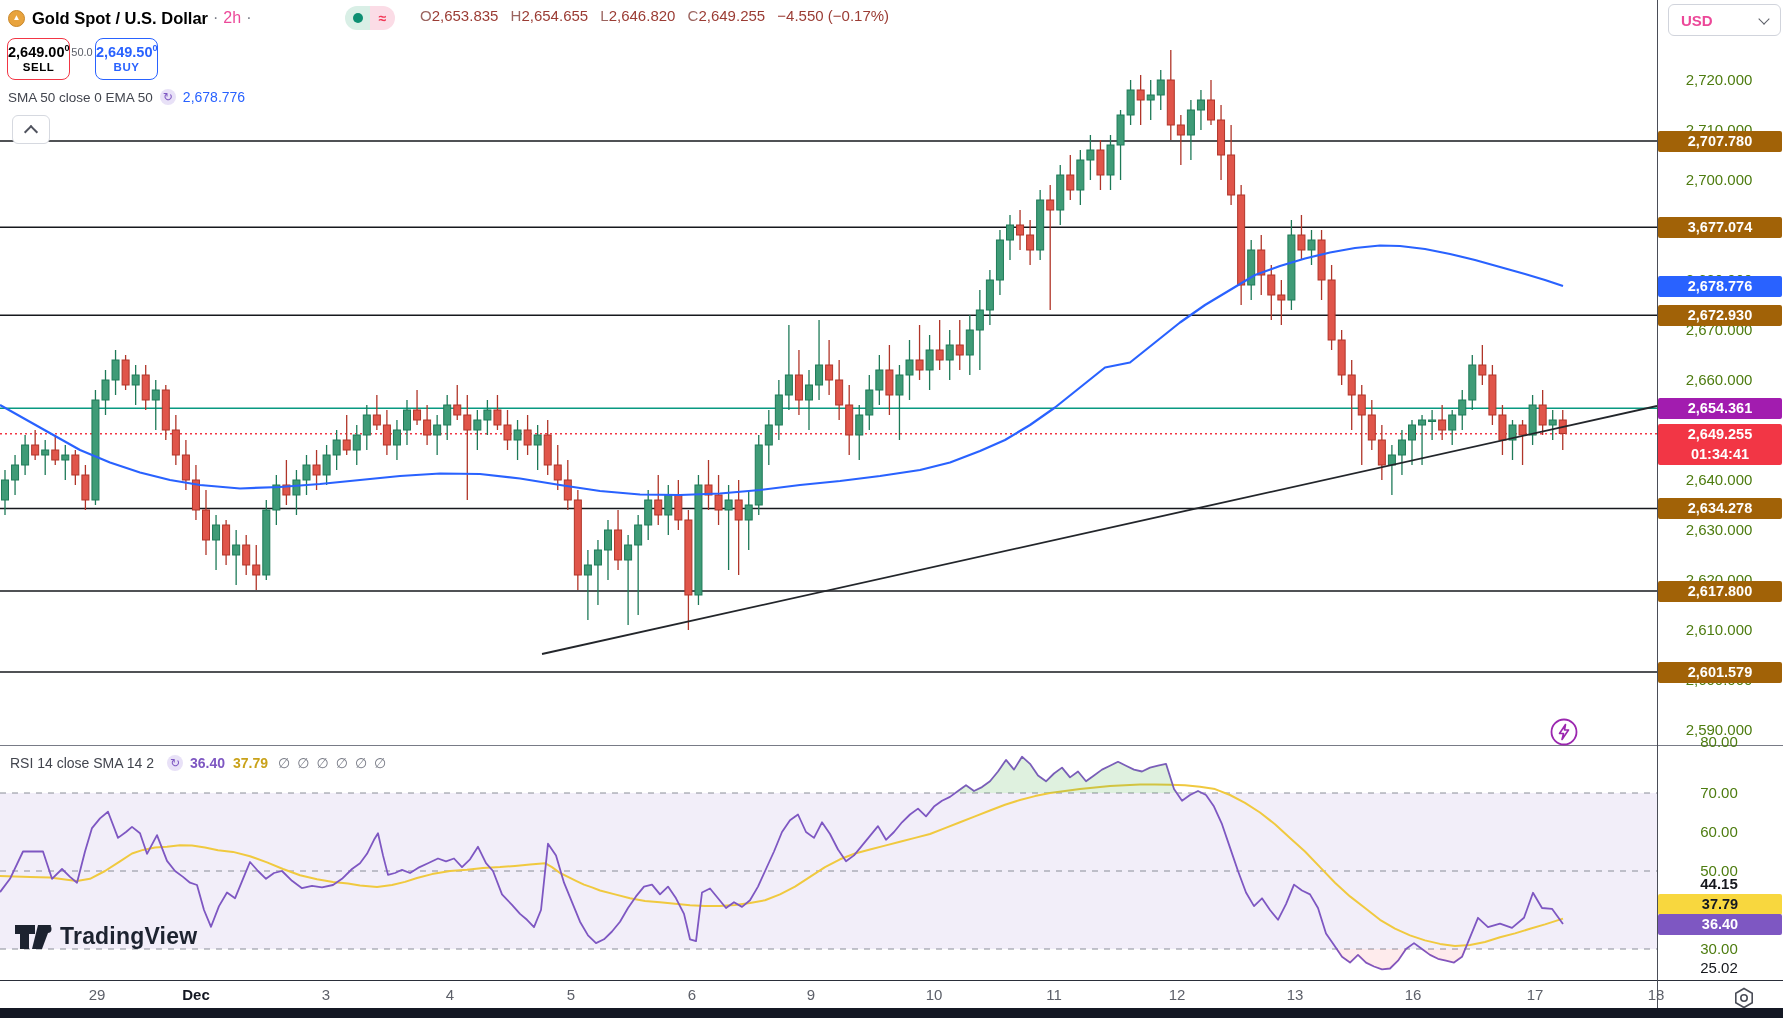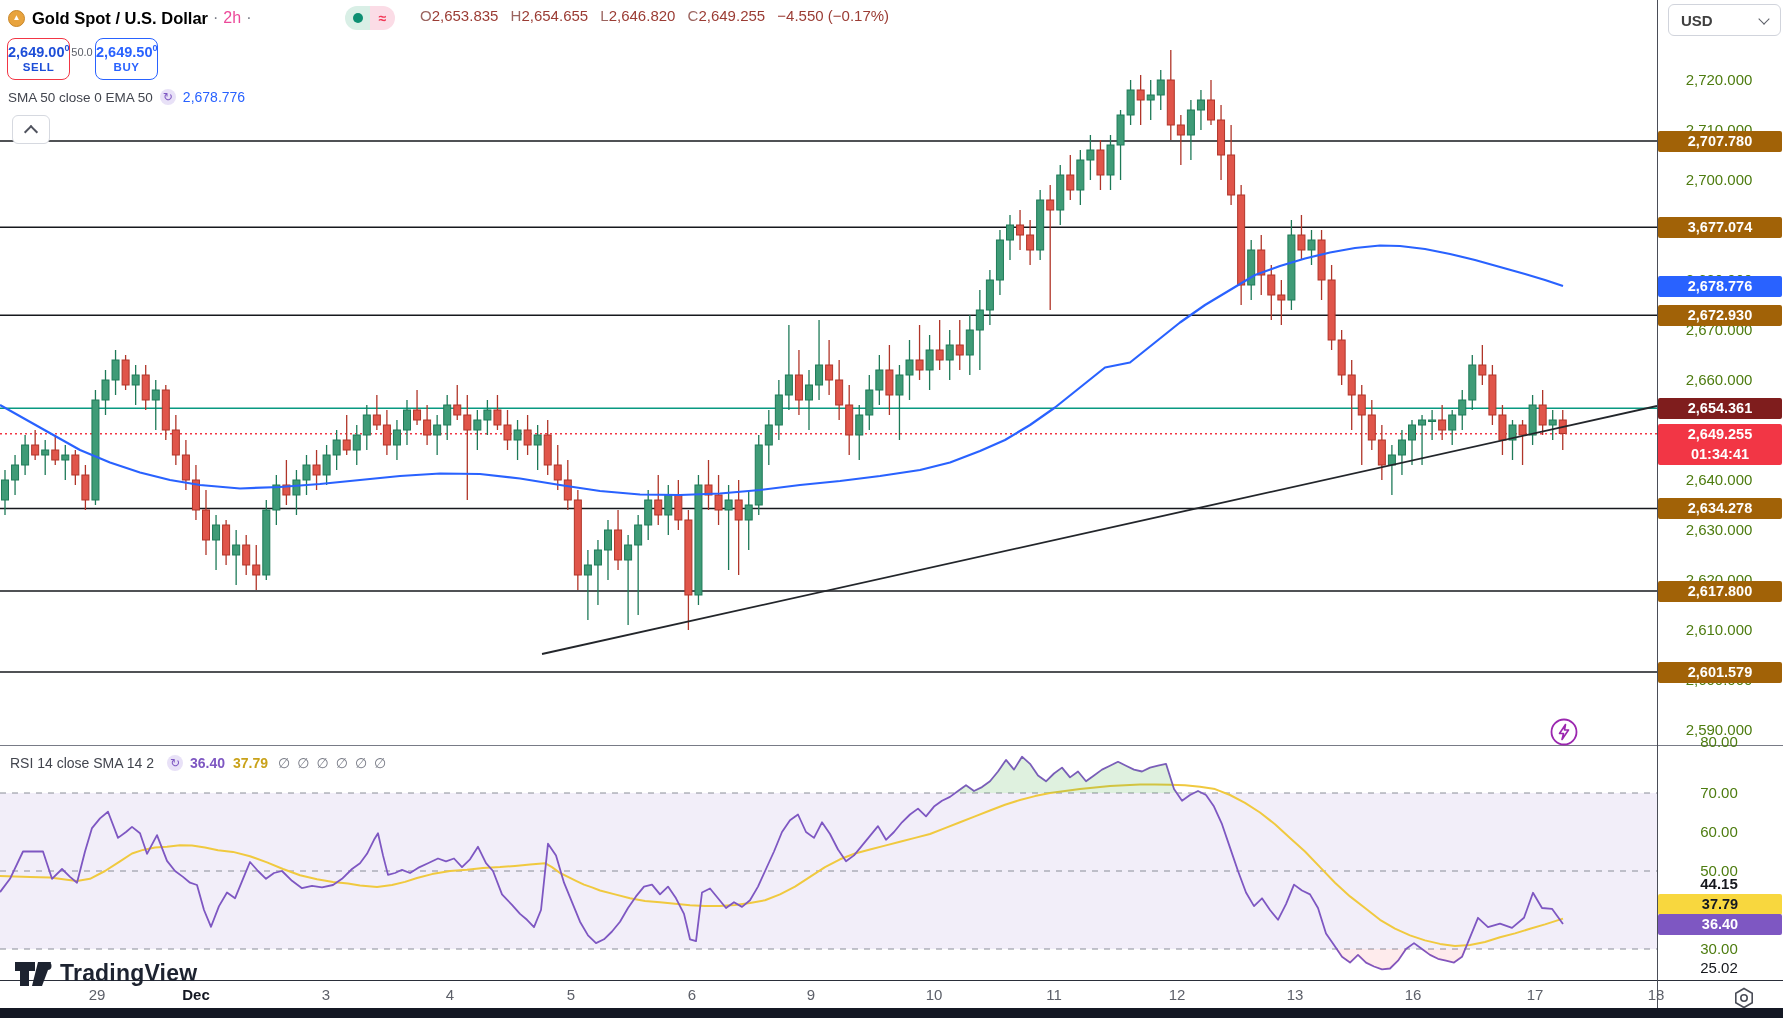--- a/index.html
+++ b/index.html
@@ -5,21 +5,21 @@
   html,body{margin:0;padding:0;background:#fff;}
   #app{position:relative;width:1783px;height:1018px;background:#fff;overflow:hidden;
        font-family:"Liberation Sans","DejaVu Sans",sans-serif;-webkit-font-smoothing:antialiased;}
   #chart{position:absolute;left:0;top:0;z-index:1;}
   #axis-labels{position:absolute;inset:0;z-index:5;pointer-events:none;}
   .tick{position:absolute;left:1658px;width:122px;text-align:center;font-size:15px;color:#4d7c0f;}
   .tick.dark{color:#16181d;}
   .axlab{position:absolute;left:1658px;width:124px;height:21px;line-height:21px;text-align:center;
          font-size:14.5px;font-weight:600;color:#fff;border-radius:2px;}
   .axlab.black{background:#a16207;}
-  .axlab.teal{background:#7f1d1d;}
+  .axlab.teal{background:#a21caf;}
   .axlab.blue{background:#2962FF;}
   .axlab.yellow{background:#F8D73E;color:#131722;}
   .axlab.purple{background:#7E57C2;}
   .axlab.red2{background:#F23645;height:41px;line-height:20px;}
   .tlabel{position:absolute;top:986px;width:60px;margin-left:-30px;text-align:center;
           font-size:15px;color:#5d6069;}
   .tlabel.bold{font-weight:700;color:#131722;}
   
   #hdr{position:absolute;left:0;top:0;z-index:6;}
   #title-row{position:absolute;left:8px;top:5px;height:26px;display:flex;align-items:center;white-space:nowrap;}
@@ -32,21 +32,21 @@
   #pill{position:absolute;left:345px;top:6px;width:50px;height:24px;display:flex;z-index:6;}
   #pill .g{flex:1;background:#d9efe6;border-radius:12px 0 0 12px;display:flex;align-items:center;justify-content:center;}
   #pill .g i{width:10px;height:10px;border-radius:50%;background:#0d8f72;}
   #pill .p{flex:1;background:#fbdce6;border-radius:0 12px 12px 0;display:flex;align-items:center;justify-content:center;
            color:#f23655;font-weight:700;font-size:14px;}
   #ohlc{position:absolute;left:412px;top:7px;font-size:15px;color:#9b3c34;white-space:nowrap;}
   #ohlc b{font-weight:400;color:#8a4a44;opacity:.85;margin-left:8px;}
   #ohlc span{font-weight:400;}
   .tbtn{position:absolute;top:38px;width:61px;height:40px;background:#fff;border-radius:8px;
         text-align:center;cursor:pointer;}
-  #sell{left:7px;border:1.5px solid #F23645;color:#1d4ed8;}
+  #sell{left:7px;border:1.5px solid #F23645;color:#000000;}
   #buy{left:95px;border:1.5px solid #2962FF;color:#2962FF;}
   .tbtn .pr{font-size:14.5px;font-weight:700;margin-top:4px;}
   .tbtn .pr sup{font-size:9px;}
   .tbtn .lb{font-size:11.5px;font-weight:600;letter-spacing:.5px;margin-top:1px;}
   #spread{position:absolute;left:69px;top:46px;width:26px;text-align:center;font-size:11px;color:#5d6069;}
   #ma-row{position:absolute;left:8px;top:88px;height:18px;display:flex;align-items:center;font-size:13.5px;color:#42454e;white-space:nowrap;}
   .ricon{width:16px;height:16px;border-radius:50%;background:#e8e1f7;color:#7E57C2;display:inline-flex;
          align-items:center;justify-content:center;font-size:12px;margin:0 7px;}
   #ma-row .val{color:#2962FF;font-size:14px;}
   #collapse{position:absolute;left:12px;top:115px;width:36px;height:27px;background:#fff;border:1px solid #d6d9e0;
@@ -54,24 +54,24 @@
   .chev{width:8px;height:8px;border-left:2px solid #50535e;border-top:2px solid #50535e;transform:rotate(45deg);margin-top:4px;}
   
   #rsi-row{position:absolute;left:10px;top:753px;height:20px;display:flex;align-items:center;z-index:6;
            font-size:14px;color:#42454e;white-space:nowrap;}
   #rsi-row .v1{color:#7E57C2;font-weight:600;margin-right:8px;}
   #rsi-row .v2{color:#c9a21a;font-weight:600;margin-right:10px;}
   #rsi-row .nil{color:#787b86;margin-right:7px;font-size:14px;}
   
   #usd{position:absolute;left:1668px;top:4px;width:111px;height:30px;background:#fff;border:1px solid #d1d4dc;
        border-radius:6px;display:flex;align-items:center;z-index:6;cursor:pointer;}
-  #usd .t{font-size:15px;font-weight:700;color:#404040;margin-left:12px;flex:1;}
+  #usd .t{font-size:15px;font-weight:700;color:#ec4899;margin-left:12px;flex:1;}
   #usd .c{width:7px;height:7px;border-right:1.6px solid #5d6069;border-bottom:1.6px solid #5d6069;
           transform:rotate(45deg);margin-right:12px;margin-top:-3px;}
-  #wm{position:absolute;left:14px;top:960px;display:flex;align-items:center;z-index:4;}
+  #wm{position:absolute;left:14px;top:923px;display:flex;align-items:center;z-index:4;}
   #wm svg{margin-right:8px;}
   #wm .t{font-size:23px;font-weight:700;color:#1d2330;letter-spacing:.2px;}
   #bolt{position:absolute;left:1549px;top:717px;z-index:4;cursor:pointer;}
   #gearhex{position:absolute;left:1731px;top:985px;z-index:6;cursor:pointer;}
   #botbar{position:absolute;left:0;top:1008px;width:1783px;height:10px;background:#141824;z-index:7;}
 </style>
 </head>
 <body>
 
 <div id="app">

